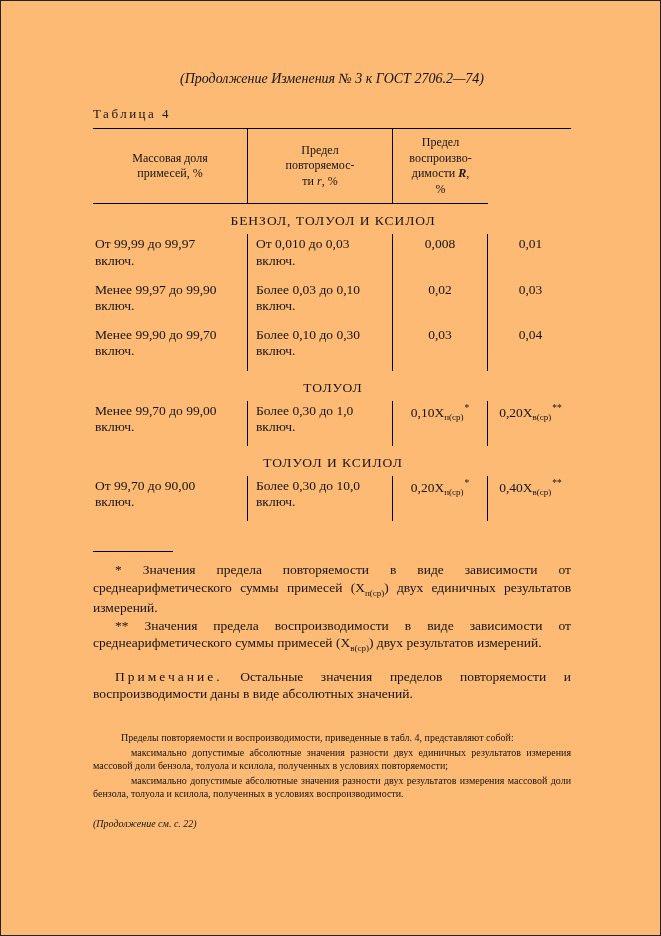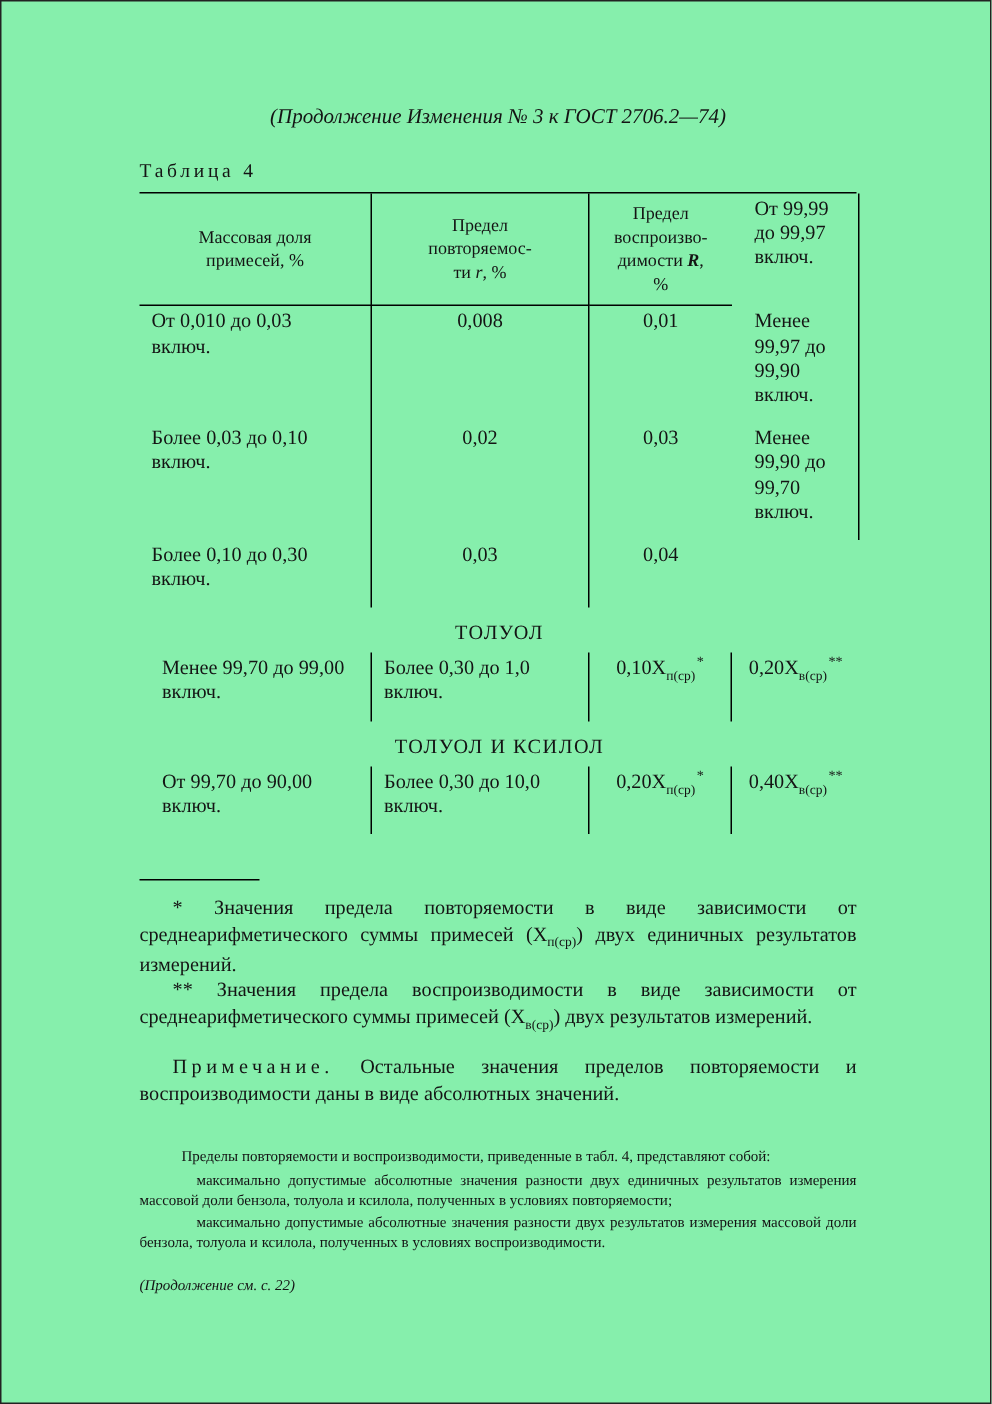--- a/index.html
+++ b/index.html
@@ -1,21 +1,21 @@
 <!DOCTYPE html>
 <html><head>
 <meta charset="utf-8">
 <style>
   * { box-sizing: border-box; }
   html, body { margin: 0; padding: 0; background: #9a9a9a; }
   .page {
     position: relative;
     width: 661px; height: 936px;
     margin: 0 auto;
-    background: #86efac;
+    background: #fdba74;
     border: 1px solid #222;
     padding: 70px 89px 0 92px;
     overflow: hidden;
     font-family: "Liberation Serif", "DejaVu Serif", serif;
     color: #141414;
   }
   .cont-header { text-align: center; font-style: italic; font-size: 14px; }
   .caption { text-align: left; font-size: 13px; letter-spacing: 2.5px; margin-top: 19px; }
 
   .gost-table {
@@ -41,21 +41,21 @@
     text-align: center;
     font-size: 13.5px;
     letter-spacing: 1px;
     padding: 9px 0 5px;
   }
   .td {
     font-size: 13.5px; line-height: 1.2;
     padding: 2px 8px 11px;
     border-right: 1px solid #000;
   }
-  .td.c1 { padding-left: 2px; padding-right: 17px; margin-left: 13px; }
+  .td.c1 { padding-left: 2px; padding-right: 17px; }
   .val { text-align: center; padding-top: 2px; }
   sub.fm { font-size: 9px; }
   sup.fm { font-size: 9.5px; margin-left: 1px; }
   .sym { font-style: italic; }
   .sym-b { font-style: italic; font-weight: bold; }
 
   .fn-rule { width: 80px; border-top: 1.2px solid #000; margin: 30px 0 9px 0; }
   .fn { font-size: 13.5px; text-align: justify; line-height: 1.3; text-indent: 22px; margin: 0; }
   .note-p { font-size: 13.5px; text-align: justify; line-height: 1.3; text-indent: 22px; margin: 13px 0 0 0; }
   .note-label { letter-spacing: 3px; }
@@ -80,20 +80,21 @@
       <div>повторяемос-</div>
       <div><span>ти </span><span class="sym">r</span><span>, %</span></div>
     </div>
     <div class="th c4 last">
       <div>Предел</div>
       <div>воспроизво-</div>
       <div><span>димости </span><span class="sym-b">R</span><span>,</span></div>
       <div>%</div>
     </div>
 
+    <div class="section">БЕНЗОЛ, ТОЛУОЛ И КСИЛОЛ</div>
 
     <div class="td c1 pre">От 99,99 до 99,97
 включ.</div>
     <div class="td c2 pre">От 0,010 до 0,03
 включ.</div>
     <div class="td c3 val">0,008</div>
     <div class="td c4 val last">0,01</div>
 
     <div class="td c1 pre">Менее 99,97 до 99,90
 включ.</div>

